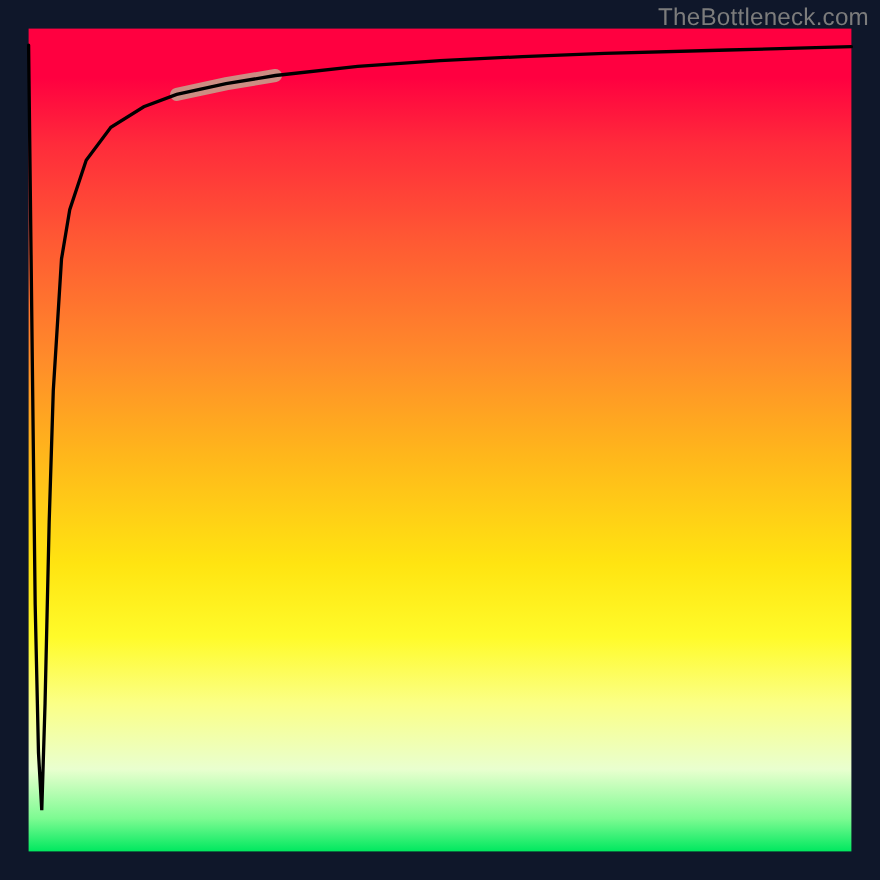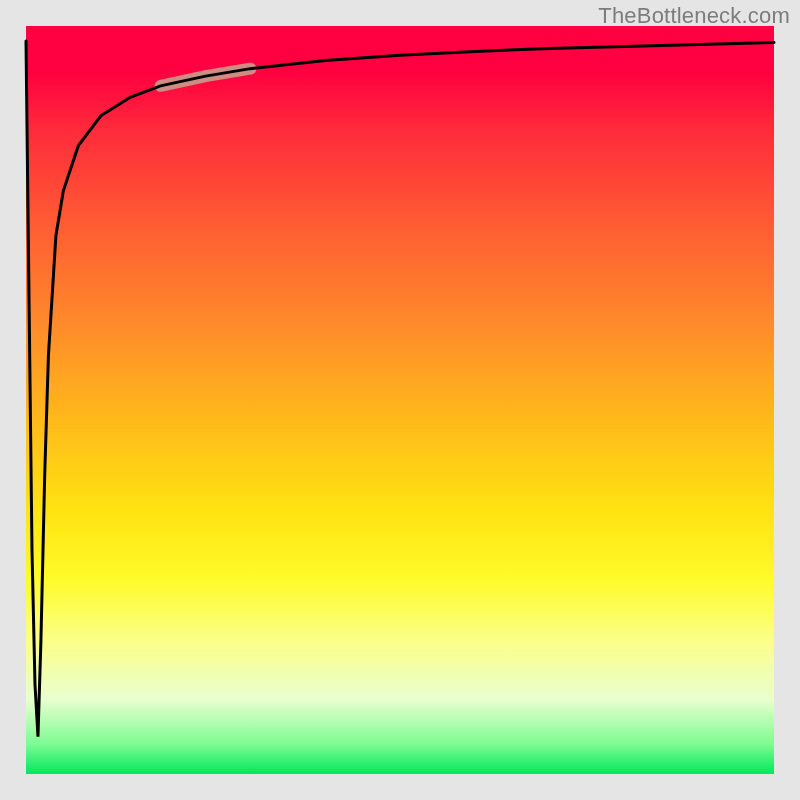--- a/index.html
+++ b/index.html
@@ -1,21 +1,21 @@
 <!DOCTYPE html>
 <html><head>
 <meta charset="utf-8">
 <style>
   * { margin: 0; padding: 0; box-sizing: border-box; }
   html, body { width: 800px; height: 800px; overflow: hidden; background: #fff; }
   .frame {
     position: relative;
     width: 800px;
     height: 800px;
-    background: #e5e5e5;
+    background: #0f172a;
   }
   .plot-area {
     position: absolute;
     left: 26px;
     top: 26px;
     width: 748px;
     height: 748px;
     
     background: linear-gradient(to bottom,
       #ff0040 0%,

